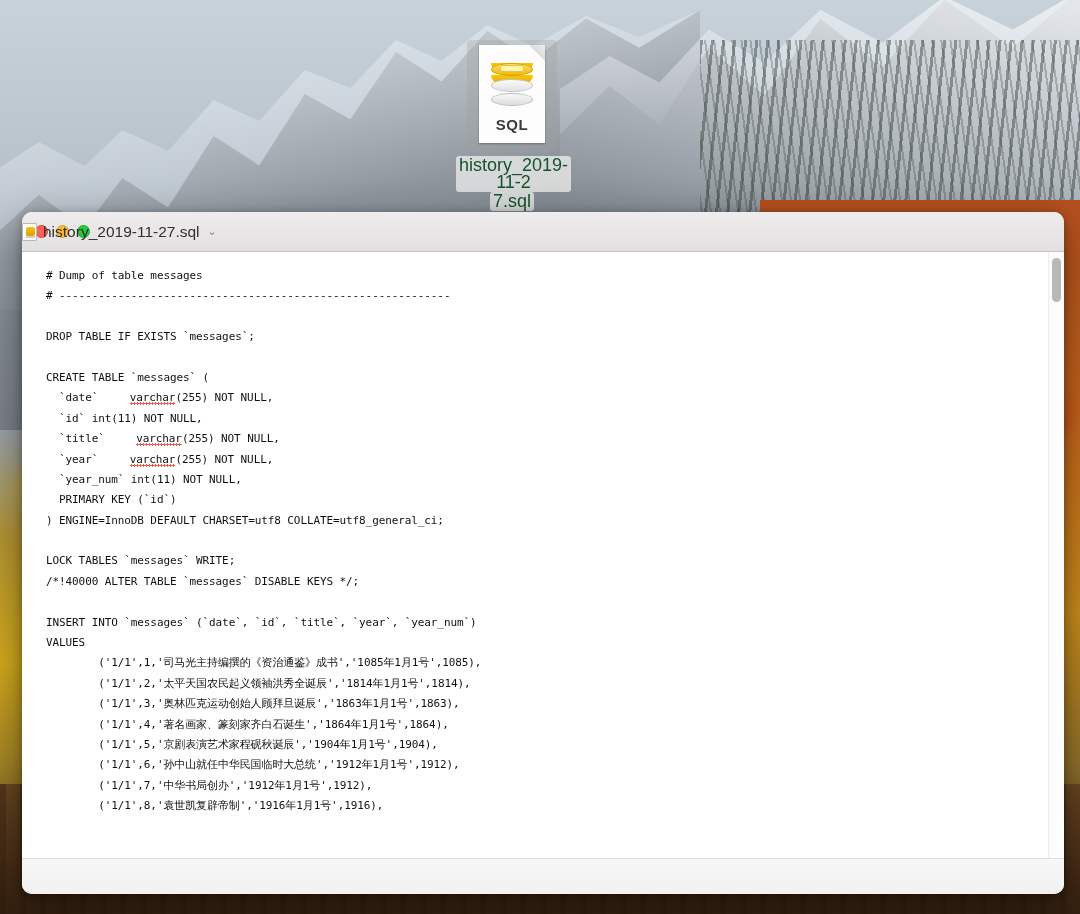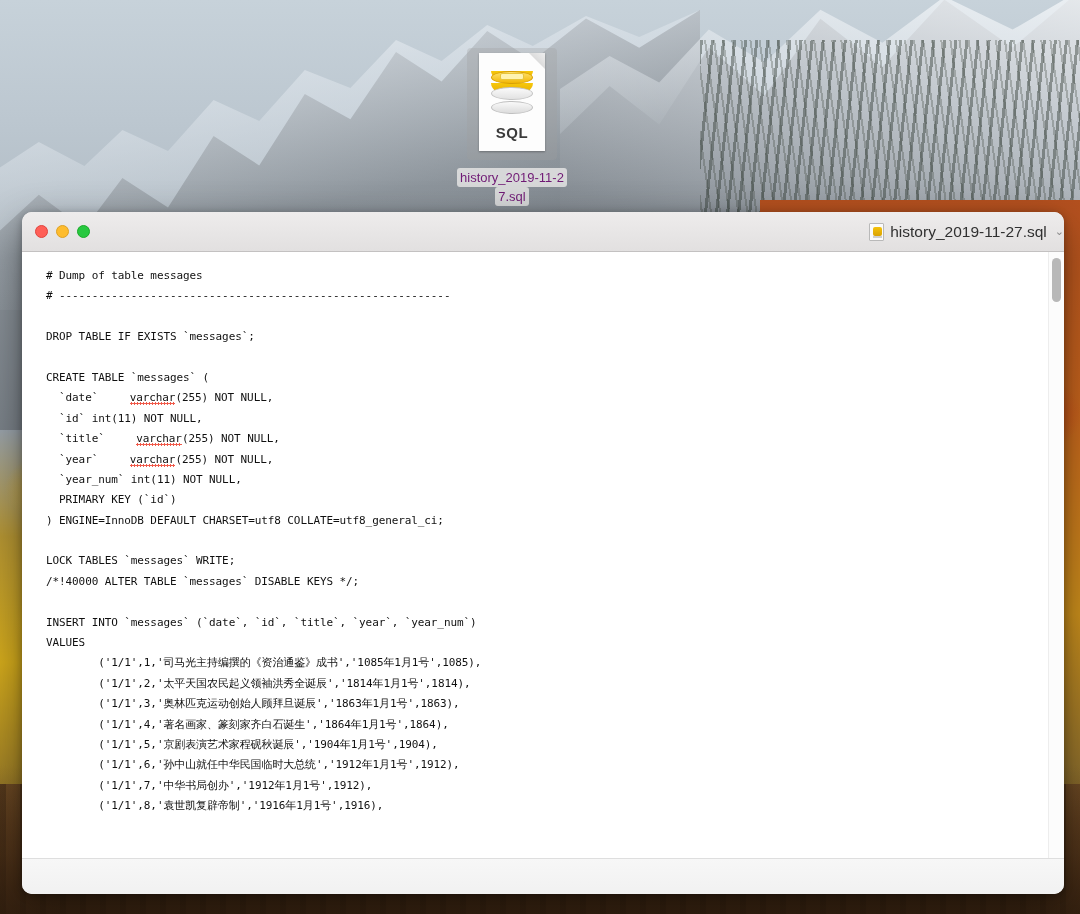--- a/index.html
+++ b/index.html
@@ -110,21 +110,21 @@
   
   #desktop-icon {
     position: absolute;
     left: 456px; top: 40px;
     width: 112px;
     text-align: center;
     z-index: 5;
   }
   .icon-art-wrap {
     width: 90px; height: 112px;
-    margin: 8px auto;
+    margin: 0 auto;
     position: relative;
     background: rgba(160,160,160,.30);
     border-radius: 4px;
     padding: 4px 0 0 0;
   }
   .doc-page {
     position: absolute;
     left: 12px; top: 5px;
     width: 66px; height: 98px;
     background: #fdfdfd;
@@ -162,23 +162,23 @@
     width: 100%;
     text-align: center;
     font-family: "Liberation Sans", sans-serif;
     font-size: 15px;
     font-weight: 600;
     letter-spacing: .5px;
     color: #3b3b3b;
   }
   .icon-filename {
     margin-top: 4px;
-    font-size: 13px;
+    font-size: 18px;
     line-height: 17px;
-    color: #701a75;
+    color: #14532d;
     text-align: center;
     width: 112px;
   }
   .icon-filename span {
     background: rgba(225,225,225,.88);
     border-radius: 3px;
     padding: 1px 3px;
     display: inline-block;
   }
 
@@ -212,21 +212,21 @@
   .light { width: 13px; height: 13px; border-radius: 50%; }
   .l-red    { background: #ff5f57; border: .5px solid #e0443e; }
   .l-yellow { background: #febc2e; border: .5px solid #dea123; }
   .l-green  { background: #28c840; border: .5px solid #1aab29; }
 
   .title-center {
     position: absolute;
     left: 0; right: 0; top: 0; bottom: 0;
     display: flex;
     align-items: center;
-    justify-content: flex-end;
+    justify-content: flex-start;
     gap: 6px;
     pointer-events: none;
   }
   .title-doc-icon {
     position: relative;
     width: 15px; height: 18px;
     background: #fbfbfb;
     border: 1px solid #b9b9b9;
     border-radius: 1px;
   }

